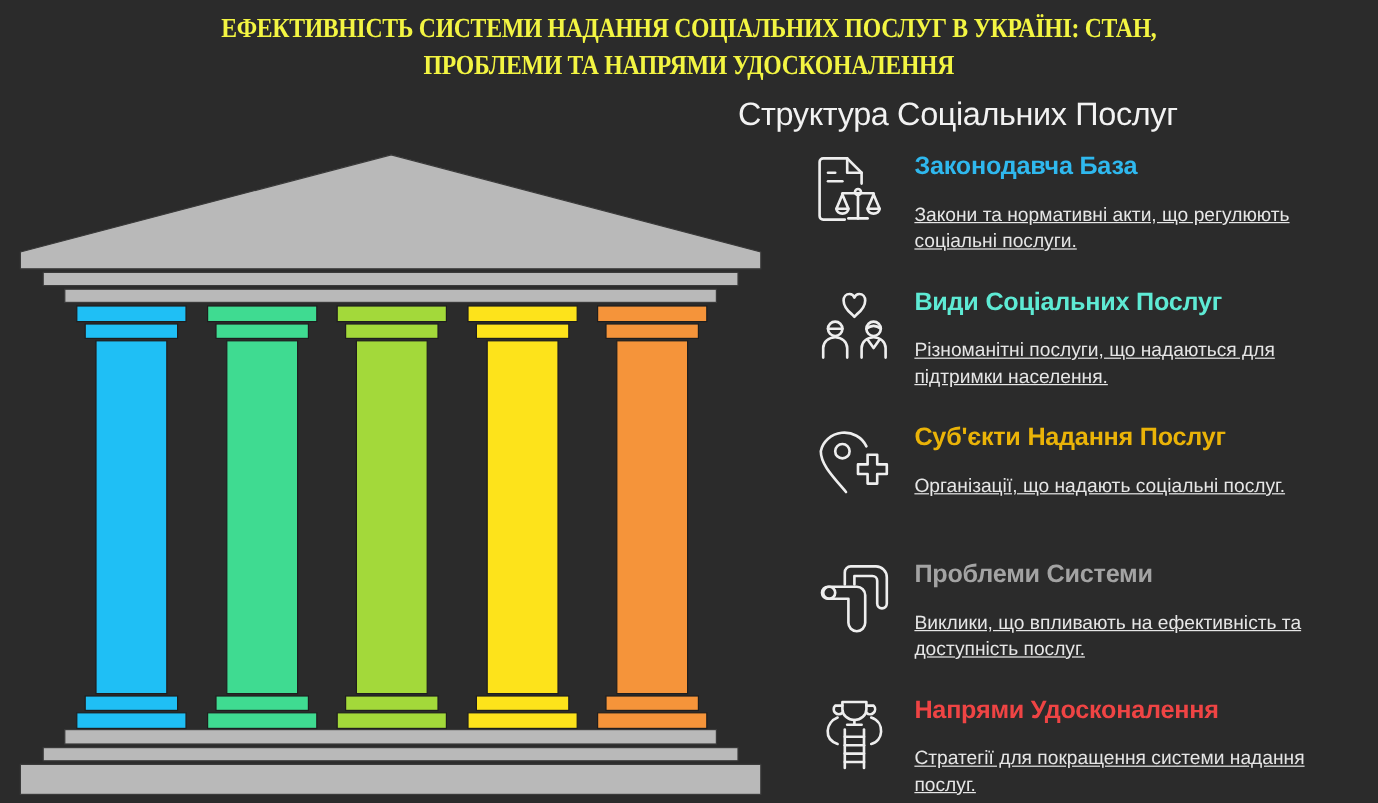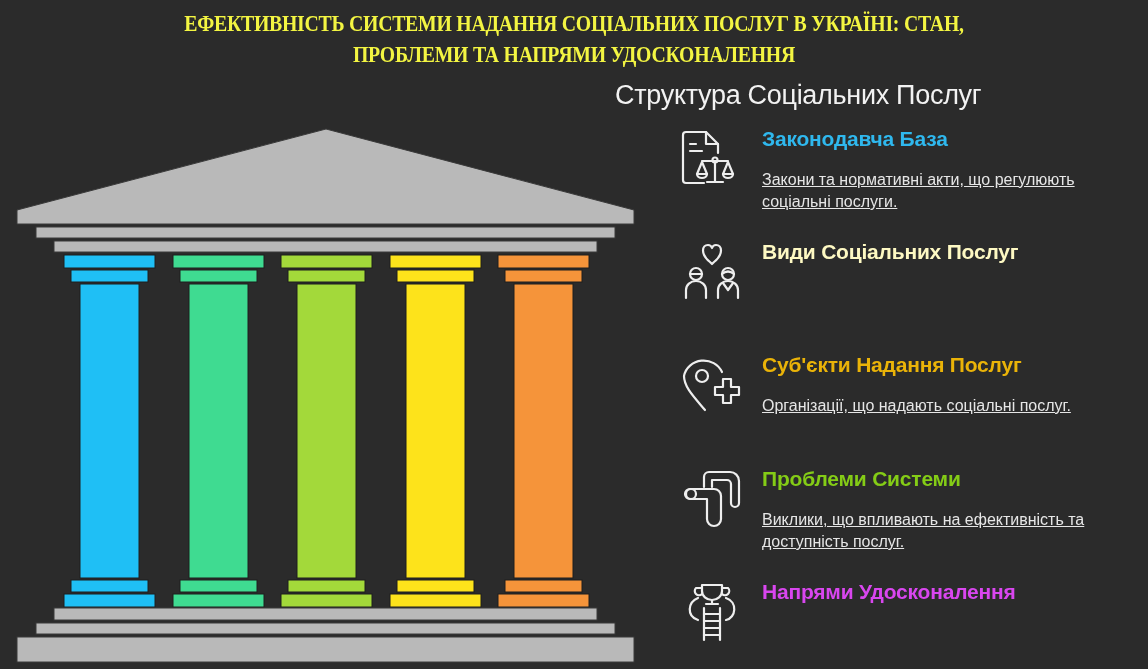--- a/index.html
+++ b/index.html
@@ -120,21 +120,22 @@
       <path d="M30 20 C20 12 22 3 28 3 C31 3 32 6 32 6 C32 6 33 3 36 3 C42 3 44 12 34 20 L32 22 Z"></path>
       <circle cx="16" cy="32" r="6"></circle>
         <line x1="10" y1="32" x2="22" y2="32"></line>
       <path d="M6 56 V48 a10 9 0 0 1 20 0 V56"></path>
       <circle cx="48" cy="32" r="6"></circle>
         <path d="M42 32 q6 -5 12 0"></path>
       <path d="M38 56 V48 a10 9 0 0 1 20 0 V56"></path>
         <path d="M43 41 L48 48 L53 41"></path>
     </svg>
   </div>
-  <div class="head" style="color:#fef9c3">Види Соціальних Послуг</div>
+  <div class="head" style="color:#5eead4">Види Соціальних Послуг</div>
+  <div class="desc">Різноманітні послуги, що надаються для підтримки населення.</div>
 </div>
 
 <div class="item" style="top:353px">
   <div class="icon">
     <svg viewBox="0 0 66 60" fill="none" stroke="#eeeeee" stroke-width="2.2" stroke-linecap="round" stroke-linejoin="round">
       <path d="M25 55 C14 42 4 32 4 21 a20 19 0 0 1 38 -4"></path>
       <circle cx="22" cy="21" r="6"></circle>
       <path d="M35 32 h8 v-8 h8 v8 h8 v8 h-8 v8 h-8 v-8 h-8 z"></path>
     </svg>
   </div>
@@ -143,21 +144,21 @@
 </div>
 
 <div class="item" style="top:467px">
   <div class="icon">
     <svg viewBox="0 0 66 60" fill="none" stroke="#eeeeee" stroke-width="2.2" stroke-linecap="round" stroke-linejoin="round">
       <path d="M24 18 V8 a5 5 0 0 1 5 -5 H50 a9 9 0 0 1 9 9 V34 a4 4 0 0 1 -8 0 V15 a4 4 0 0 0 -4 -4 H32 V18"></path>
       <path d="M10 20 H34 a7 7 0 0 1 7 7 V50 a7 7 0 0 1 -14 0 V30 H10 a5 5 0 0 1 0 -10 Z"></path>
       <circle cx="11" cy="25" r="5"></circle>
     </svg>
   </div>
-  <div class="head" style="color:#84cc16">Проблеми Системи</div>
+  <div class="head" style="color:#a3a3a3">Проблеми Системи</div>
   <div class="desc">Виклики, що впливають на ефективність та доступність послуг.</div>
 </div>
 
 <div class="item" style="top:580px">
   <div class="icon">
     <svg viewBox="0 0 66 60" fill="none" stroke="#eeeeee" stroke-width="2.2" stroke-linecap="round" stroke-linejoin="round">
       <path d="M22 3 H42 V9 a10 9 0 0 1 -20 0 Z"></path>
       <path d="M22 6 H16 a4 4 0 0 0 6 6"></path>
         <path d="M42 6 H48 a4 4 0 0 1 -6 6"></path>
       <line x1="32" y1="18" x2="32" y2="22"></line>
@@ -165,14 +166,15 @@
       <path d="M18 16 C8 20 6 34 18 38"></path>
         <path d="M46 16 C58 20 56 36 46 38"></path>
       <line x1="24" y1="26" x2="24" y2="58"></line>
         <line x1="40" y1="26" x2="40" y2="58"></line>
       <line x1="24" y1="32" x2="40" y2="32"></line>
         <line x1="24" y1="39" x2="40" y2="39"></line>
       <line x1="24" y1="46" x2="40" y2="46"></line>
         <line x1="24" y1="53" x2="40" y2="53"></line>
     </svg>
   </div>
-  <div class="head" style="color:#d946ef">Напрями Удосконалення</div>
+  <div class="head" style="color:#ef4444">Напрями Удосконалення</div>
+  <div class="desc">Стратегії для покращення системи надання послуг.</div>
 </div>
 
 </body></html>

